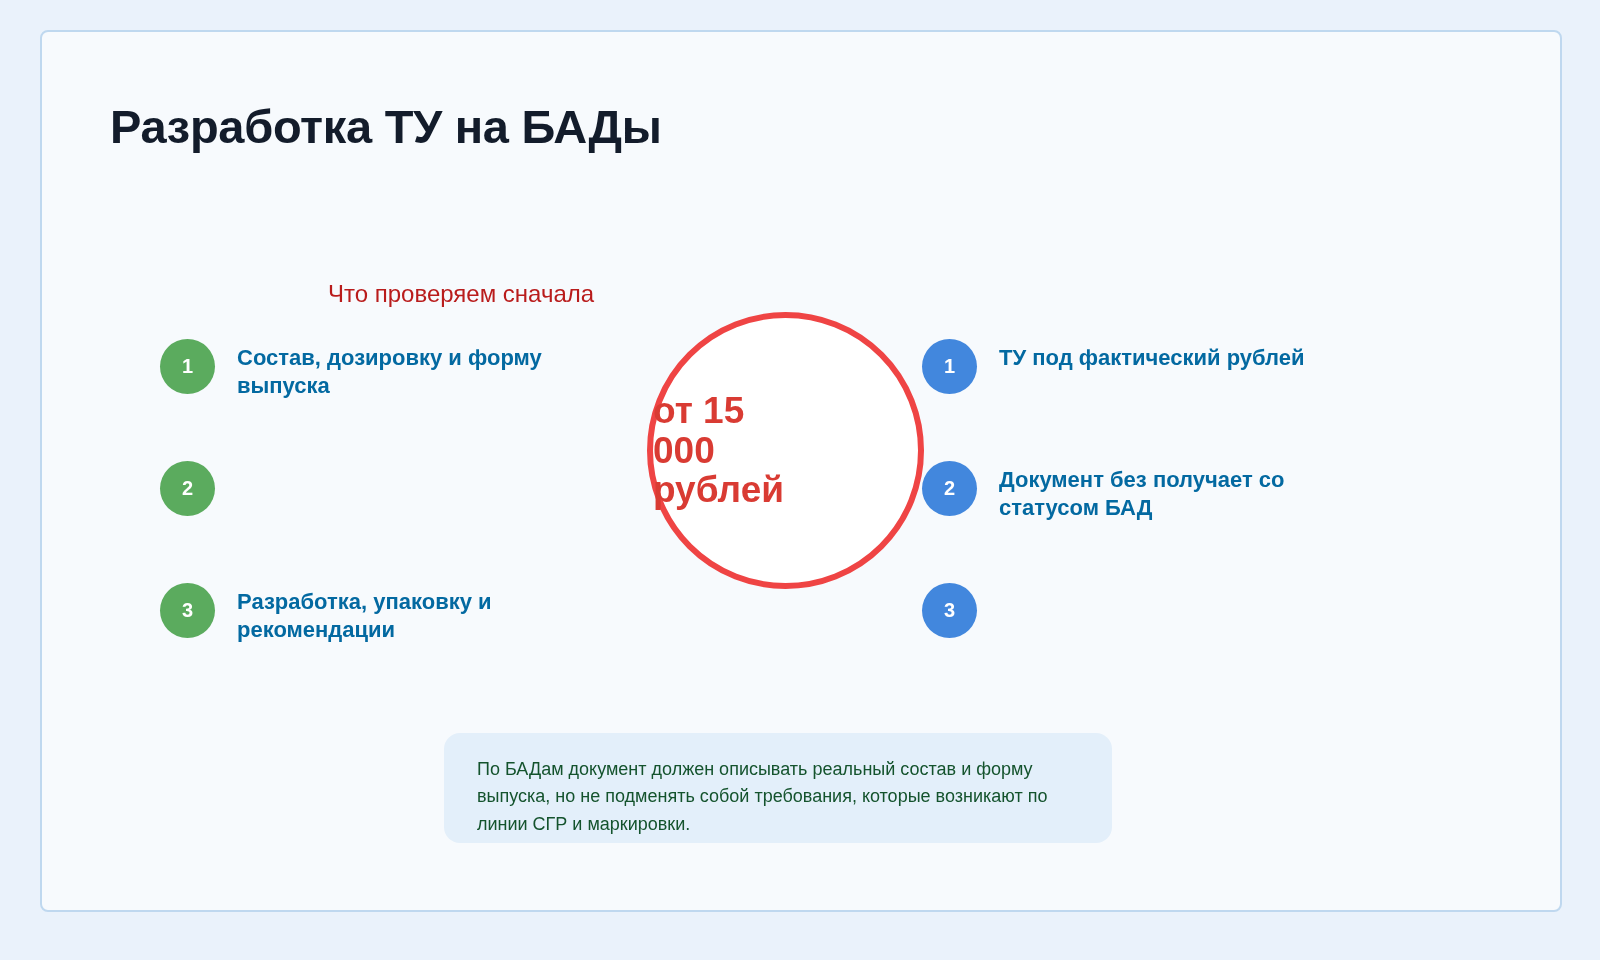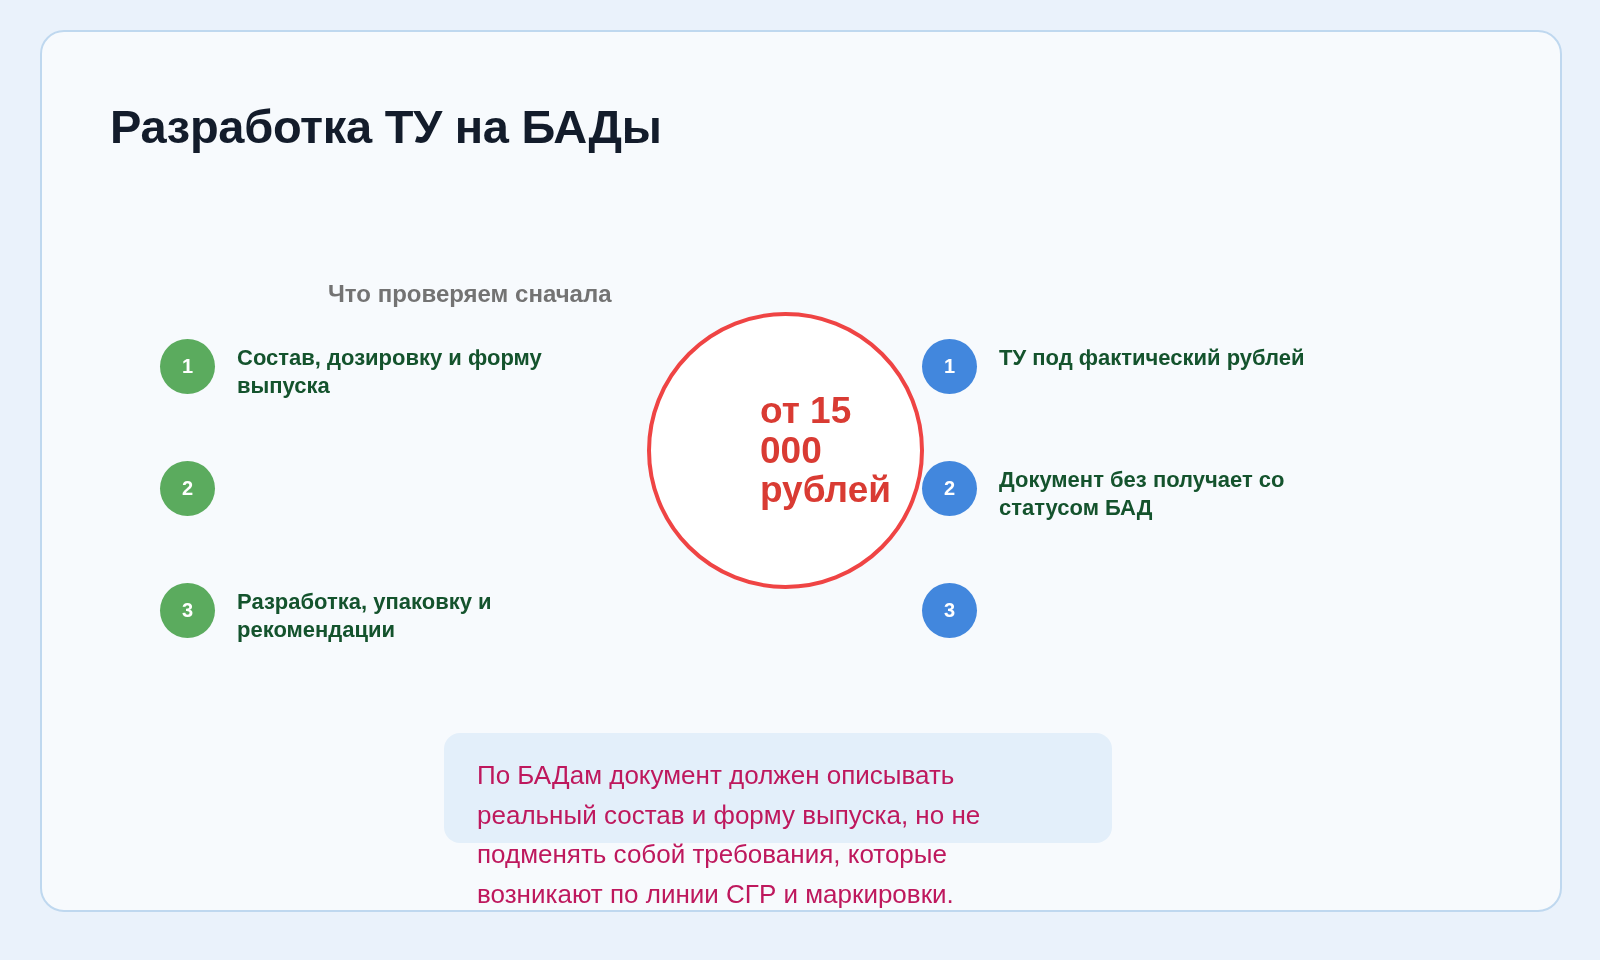--- a/index.html
+++ b/index.html
@@ -17,59 +17,59 @@
   }
 
   #card {
     position: absolute;
     left: 40px;
     top: 30px;
     width: 1522px;
     height: 882px;
     background: #f7fafd;
     border: 2px solid #bfd8ef;
-    border-radius: 24px;
+    border-radius: 8px;
   }
 
   #title {
     position: absolute;
     left: 68px;
     top: 65px;
     width: 600px;
     font-size: 47px;
     font-weight: bold;
     line-height: 1.28;
     color: #131c2b;
     letter-spacing: -0.3px;
   }
 
   
   .col-heading {
     position: absolute;
     font-size: 24px;
-    font-weight: bold;
-    color: #737373;
+    font-weight: normal;
+    color: #b91c1c;
     white-space: nowrap;
   }
   #heading-left  { left: 286px; top: 248px; }
   #heading-right { left: 870px; top: 248px; }
 
   
   #price-circle {
     position: absolute;
     left: 605px;
     top: 280px;
     width: 277px;
     height: 277px;
     border-radius: 50%;
     background: #ffffff;
-    border: 4px solid #ef4444;
+    border: 6px solid #ef4444;
     display: flex;
     align-items: center;
-    justify-content: flex-end;
+    justify-content: flex-start;
     z-index: 2;
   }
   #price-text {
     width: 160px;
     text-align: left;
     font-size: 37px;
     font-weight: bold;
     line-height: 1.08;
     color: #d93b33;
   }
@@ -94,21 +94,21 @@
     font-size: 20px;
     font-weight: bold;
     margin-top: 2px;
   }
   .badge.green { background: #5bab5e; }
   .badge.blue  { background: #4287dd; }
   .item-label {
     font-size: 22px;
     font-weight: bold;
     line-height: 1.28;
-    color: #14532d;
+    color: #0369a1;
     padding-top: 7px;
   }
 
   .left-item  { left: 118px; width: 450px; }
   .right-item { left: 880px; width: 470px; }
 
   .row-1 { top: 305px; }
   .row-2 { top: 427px; }
   .row-3 { top: 549px; }
 
@@ -124,23 +124,23 @@
     height: 110px;
     background: #e3effa;
     border-radius: 16px;
     z-index: 1;
   }
   #note-text {
     position: absolute;
     left: 435px;
     top: 724px;
     width: 580px;
-    font-size: 26px;
+    font-size: 18px;
     line-height: 1.52;
-    color: #be185d;
+    color: #14532d;
     z-index: 2;
   }
 </style>
 </head>
 <body>
 
 <div id="card">
 
   <h1 id="title">Разработка ТУ на БАДы</h1>
 

